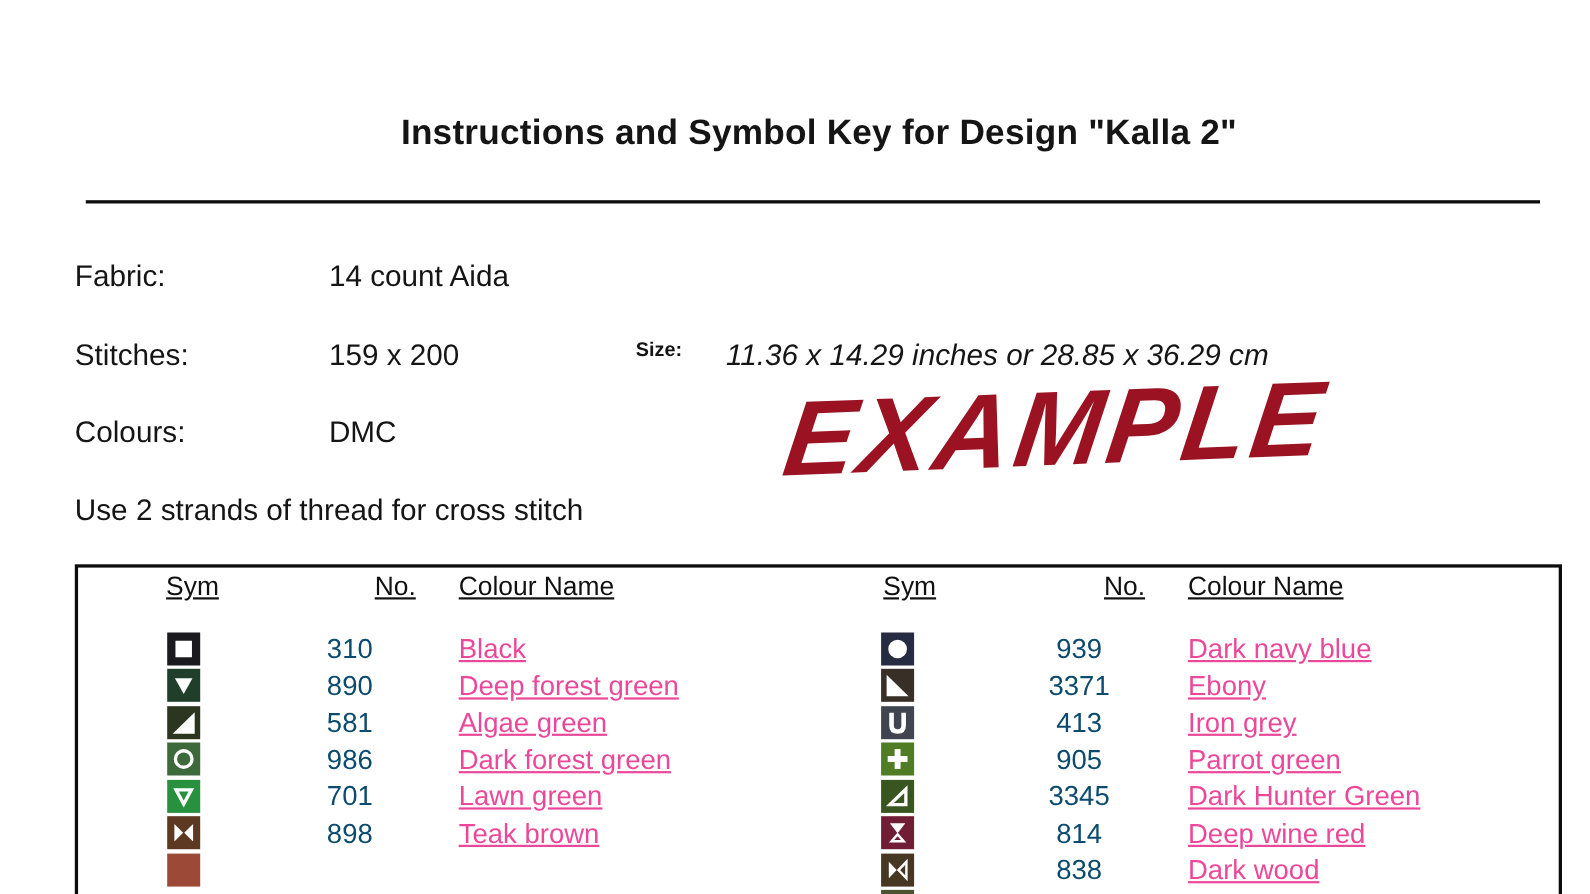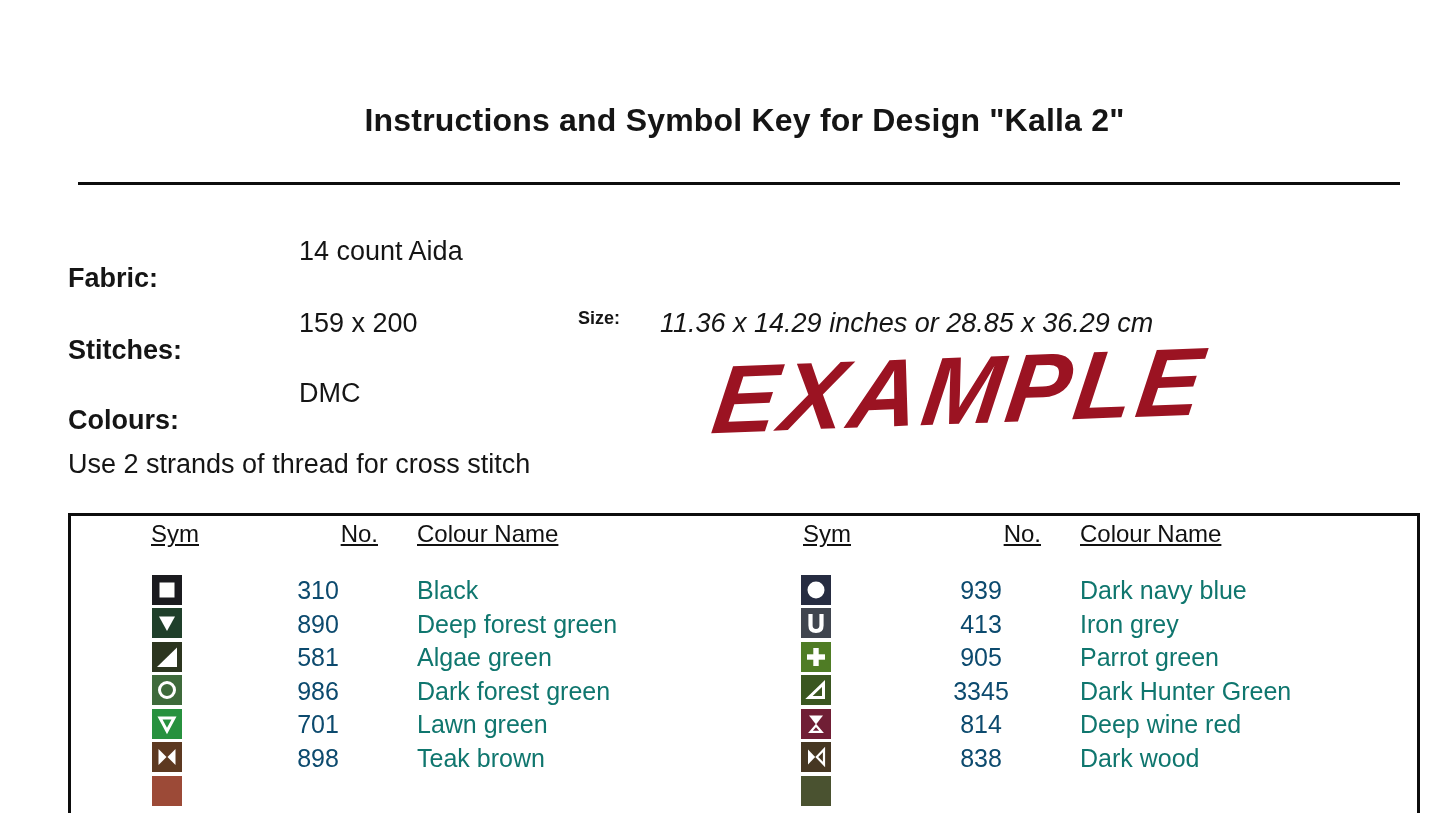--- a/index.html
+++ b/index.html
@@ -10,21 +10,21 @@
   }
   .abs{position:absolute;}
   #page-title{
     top:102px;left:0;width:100%;text-align:center;
     font-size:32px;font-weight:bold;letter-spacing:0.2px;
     transform:translateX(22px);
   }
   #title-rule{
     top:182px;left:78px;width:1322px;height:3px;background:#0d0d0d;
   }
-  .info-label{font-size:27px;font-weight:bold;margin-top:27px;}
+  .info-label{font-size:27px;font-weight:normal;}
   .info-value{font-size:27px;}
   .b{font-weight:normal;}
   #row-fabric{top:236px;}
   #row-stitches{top:308px;}
   #row-colours{top:378px;}
   #row-strands{top:449px;left:68px;font-size:27px;}
   .info-row{left:0;width:100%;height:34px;}
   .lab{position:absolute;left:68px;}
   .val{position:absolute;left:299px;}
   #size-label{position:absolute;left:578px;font-size:18px;font-weight:bold;}
@@ -58,21 +58,21 @@
   .lrow{position:relative;height:33.5px;}
   .sym{
     position:absolute;left:0;top:1.5px;width:30px;height:30px;display:block;
   }
   .sym svg{display:block;width:30px;height:30px;}
   .lno{
     position:absolute;top:3px;width:120px;text-align:center;
     font-size:25px;color:#0c4a6e;
   }
   .lname{
-    position:absolute;top:3px;font-size:25px;color:#0f766e;white-space:nowrap;
+    position:absolute;top:3px;font-size:25px;color:#ec4899;white-space:nowrap;text-decoration:underline;
   }
   #legend-left .lno{left:106px;}
   #legend-left .lname{left:265px;}
   #legend-right .lno{left:120px;}
   #legend-right .lname{left:279px;}
 </style>
 </head>
 <body>
 
 <div class="abs" id="page-title">Instructions and Symbol Key for Design "Kalla 2"</div>
@@ -175,20 +175,29 @@
       <div class="lrow">
         <span class="sym" style="background: rgb(38, 44, 65);">
           <svg viewBox="0 0 30 30" xmlns="http://www.w3.org/2000/svg">
             <circle cx="15" cy="15" r="8.5" fill="#fff"></circle>
           </svg>
         </span>
         <span class="lno">939</span>
         <span class="lname">Dark navy blue</span>
       </div>
       <div class="lrow">
+        <span class="sym" style="background: rgb(56, 47, 38);">
+          <svg viewBox="0 0 30 30" xmlns="http://www.w3.org/2000/svg">
+            <polygon points="5,5.5 5,25 25,25" fill="#fff"></polygon>
+          </svg>
+        </span>
+        <span class="lno">3371</span>
+        <span class="lname">Ebony</span>
+      </div>
+      <div class="lrow">
         <span class="sym" style="background: rgb(64, 69, 79);">
           <svg viewBox="0 0 30 30" xmlns="http://www.w3.org/2000/svg">
             <path d="M9.5 6 v11.5 q0 5.5 5.5 5.5 q5.5 0 5.5 -5.5 v-11.5" fill="none" stroke="#fff" stroke-width="4.2"></path>
           </svg>
         </span>
         <span class="lno">413</span>
         <span class="lname">Iron grey</span>
       </div>
       <div class="lrow">
         <span class="sym" style="background: rgb(79, 124, 37);">

